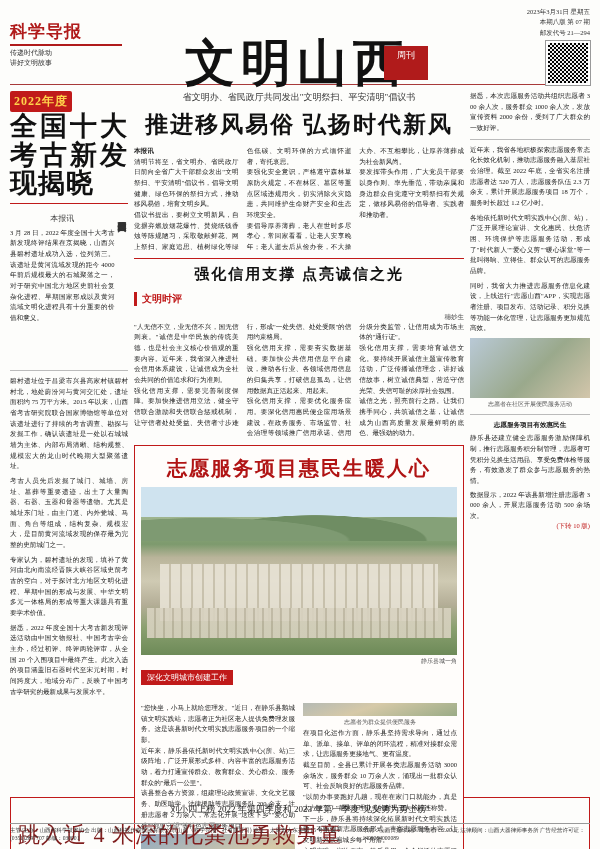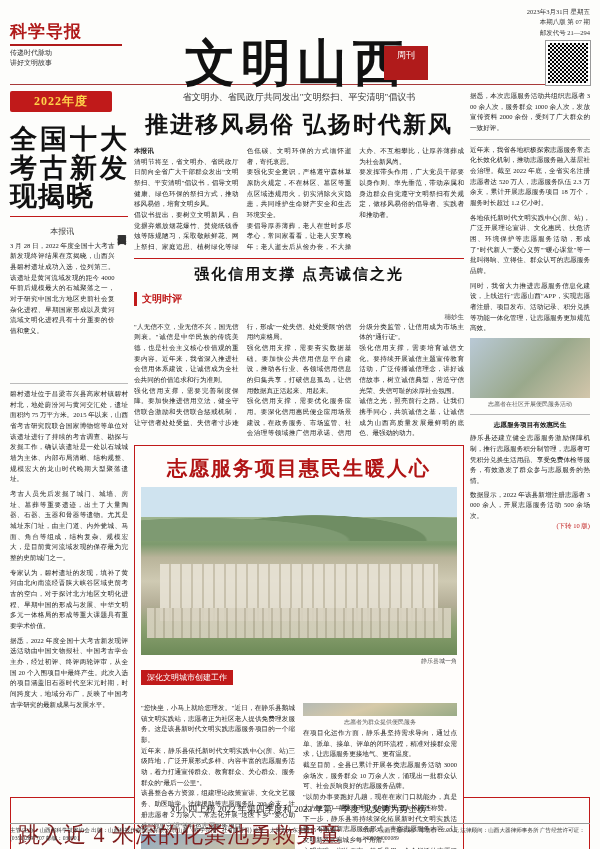--- a/index.html
+++ b/index.html
@@ -59,26 +59,26 @@
 
   
   .cols{display:flex;gap:6px;margin-top:6px;height:700px;}
   .col-left{width:118px;}
   .col-mid{width:330px;}
   .col-right{width:120px;}
 
   
   .year-badge{
     display:inline-block;background:#c01a1a;color:#ffd24a;
-    font-size:12px;font-weight:bold;padding:2px 24px;border-radius:2px;
+    font-size:12px;font-weight:bold;padding:2px 4px;border-radius:2px;
     letter-spacing:1px;
   }
   .left-head{
     font-size:27px;font-weight:bold;color:#111;line-height:1.06;
-    letter-spacing:1px;margin-top:13px;
+    letter-spacing:1px;margin-top:0;
     text-align:justify;
   }
   .left-sub{
     writing-mode:vertical-rl;
     font-size:9px;color:#333;line-height:1.5;height:150px;
     margin:6px 0 0 auto;
   }
   .left-kicker{
     text-align:center;font-size:8px;color:#444;margin:4px 0 2px;
   }

